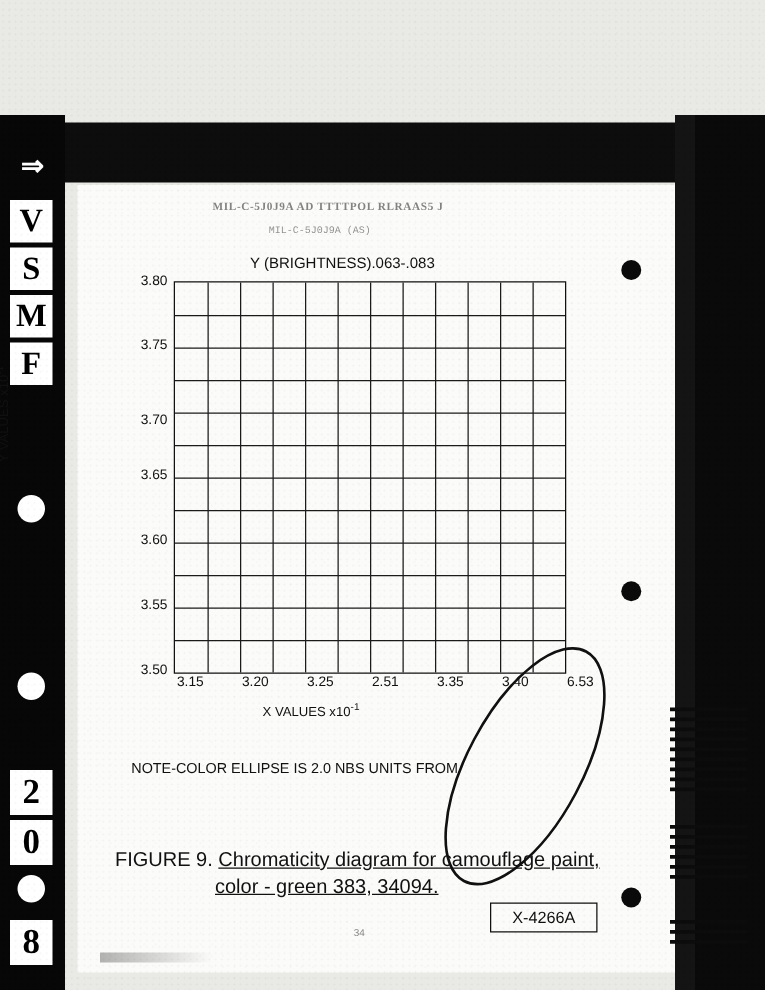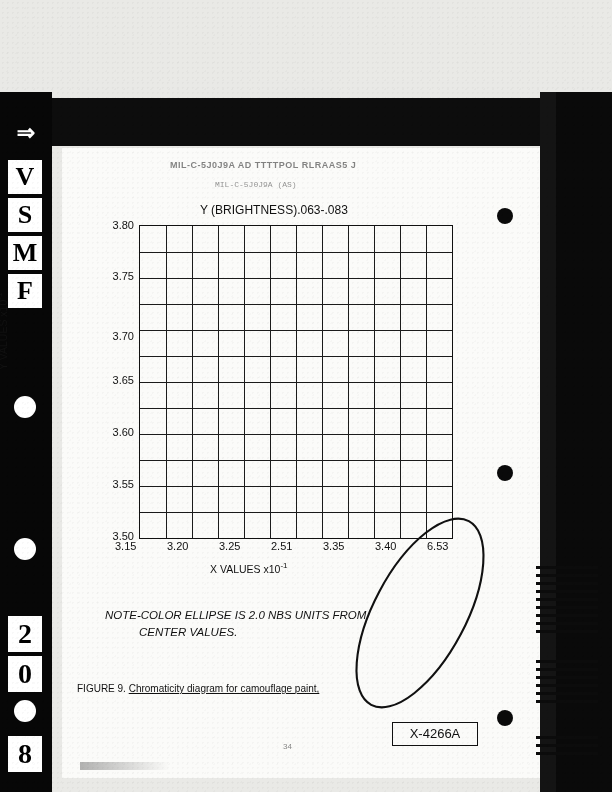--- a/index.html
+++ b/index.html
@@ -63,21 +63,21 @@
     background-position:0 0, 3px 4px;
     opacity:.55;
   }
   
   .punch{position:absolute;width:16px;height:16px;border-radius:50%;background:#0a0a0a;}
   
   .tick{position:absolute;background:#0c0c0c;height:3px;}
   
   #hdr1{
     position:absolute;left:170px;top:160px;width:330px;
-    font-family:Liberation Sans, sans-serif;
+    font-family:Liberation Serif, serif;
     font-size:9px;letter-spacing:.5px;color:#3a3a3a;
     opacity:.62;white-space:nowrap;font-weight:bold;
   }
   #hdr2{
     position:absolute;left:215px;top:180px;width:240px;
     font-family:Liberation Mono, monospace;
     font-size:8px;color:#3a3a3a;opacity:.55;white-space:nowrap;
   }
   
   #chart-title{
@@ -89,47 +89,47 @@
     border:1.4px solid #111;
     background:transparent;
   }
   .gl-v{position:absolute;top:0;bottom:0;width:1px;background:#1b1b1b;}
   .gl-h{position:absolute;left:0;right:0;height:1px;background:#1b1b1b;}
   .ytick{
     position:absolute;left:88px;width:46px;text-align:right;
     font-size:11px;color:#111;
   }
   .xtick{
-    position:absolute;top:540px;width:48px;text-align:left;
+    position:absolute;top:540px;width:48px;text-align:right;
     font-size:11px;color:#111;
   }
   #ylabel{
     position:absolute;left:-5px;top:370px;
     font-size:10.5px;color:#111;
     transform:rotate(-90deg);transform-origin:left top;
     white-space:nowrap;
   }
   #xlabel{
     position:absolute;left:210px;top:561px;
     font-size:10.5px;color:#111;white-space:nowrap;
   }
   .sup{font-size:8px;vertical-align:super;}
   #ellipse{
     position:absolute;left:205px;top:278px;width:150px;height:218px;
     pointer-events:none;
   }
   
   #note{
     position:absolute;left:105px;top:607px;width:360px;
-    font-size:11.5px;color:#111;line-height:17px;font-style:italic;
+    font-size:11.5px;color:#111;line-height:17px;
   }
   #note .l2{display:block;margin-left:34px;}
   #figure{
-    position:absolute;left:77px;top:678px;width:400px;
-    font-size:10px;color:#111;line-height:21px;
+    position:absolute;left:92px;top:678px;width:400px;
+    font-size:16px;color:#111;line-height:21px;
   }
   #figure .u{text-decoration:underline;}
   #figure .l2{display:block;margin-left:80px;}
   #xbox{
     position:absolute;left:392px;top:722px;width:84px;height:22px;
     border:1.6px solid #111;
     font-size:13px;color:#111;text-align:center;line-height:22px;
   }
   #pagenum{
     position:absolute;left:283px;top:742px;
@@ -237,25 +237,25 @@
   <div class="gl-h" style="top:260px"></div>
   <div class="gl-h" style="top:286px"></div>
 
   <svg id="ellipse" viewBox="0 0 150 218">
     <ellipse cx="75" cy="109" rx="46" ry="104" transform="rotate(28 75 109)" fill="none" stroke="#111" stroke-width="2.1"></ellipse>
   </svg>
 </div>
 
 <div id="note">
   <span>NOTE-COLOR ELLIPSE IS 2.0 NBS UNITS FROM</span>
-  <span class="l2">CENTER VALUES.</span>
 </div>
 
 <div id="figure">
   <span>FIGURE  9.</span>
   <span class="u">Chromaticity diagram for camouflage paint,</span>
+  <span class="l2 u">color - green 383, 34094.</span>
 </div>
 
 <div id="xbox">X-4266A</div>
 <div id="pagenum">34</div>
 <div id="botsmudge"></div>
 
 <div id="grain"></div>
 
 </body></html>

